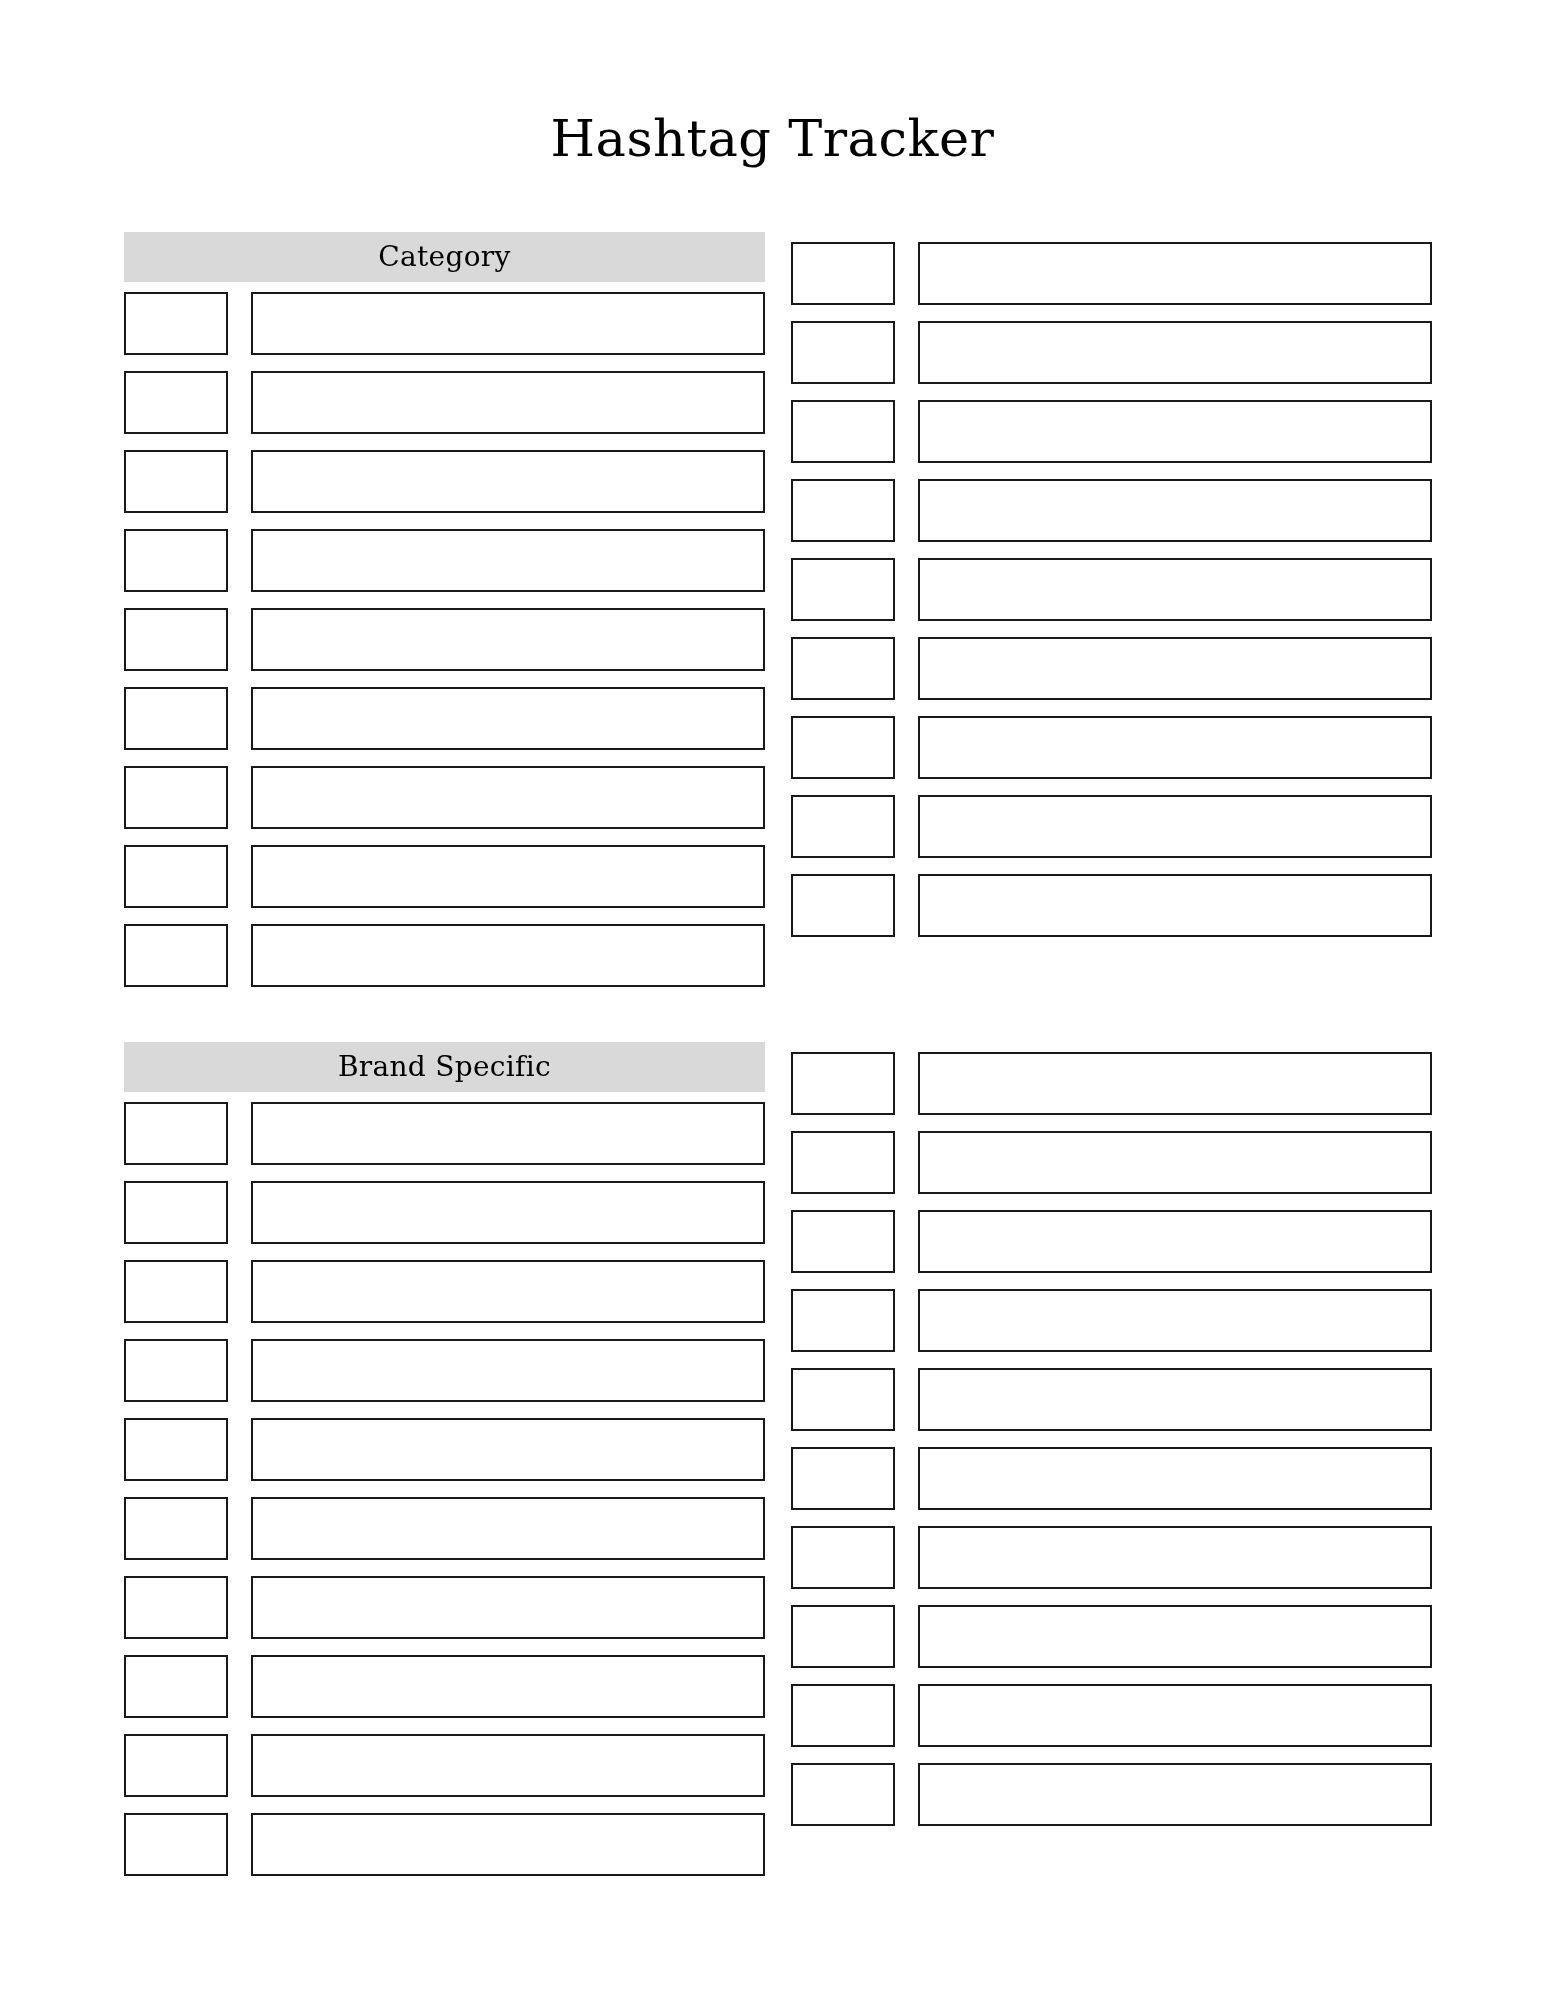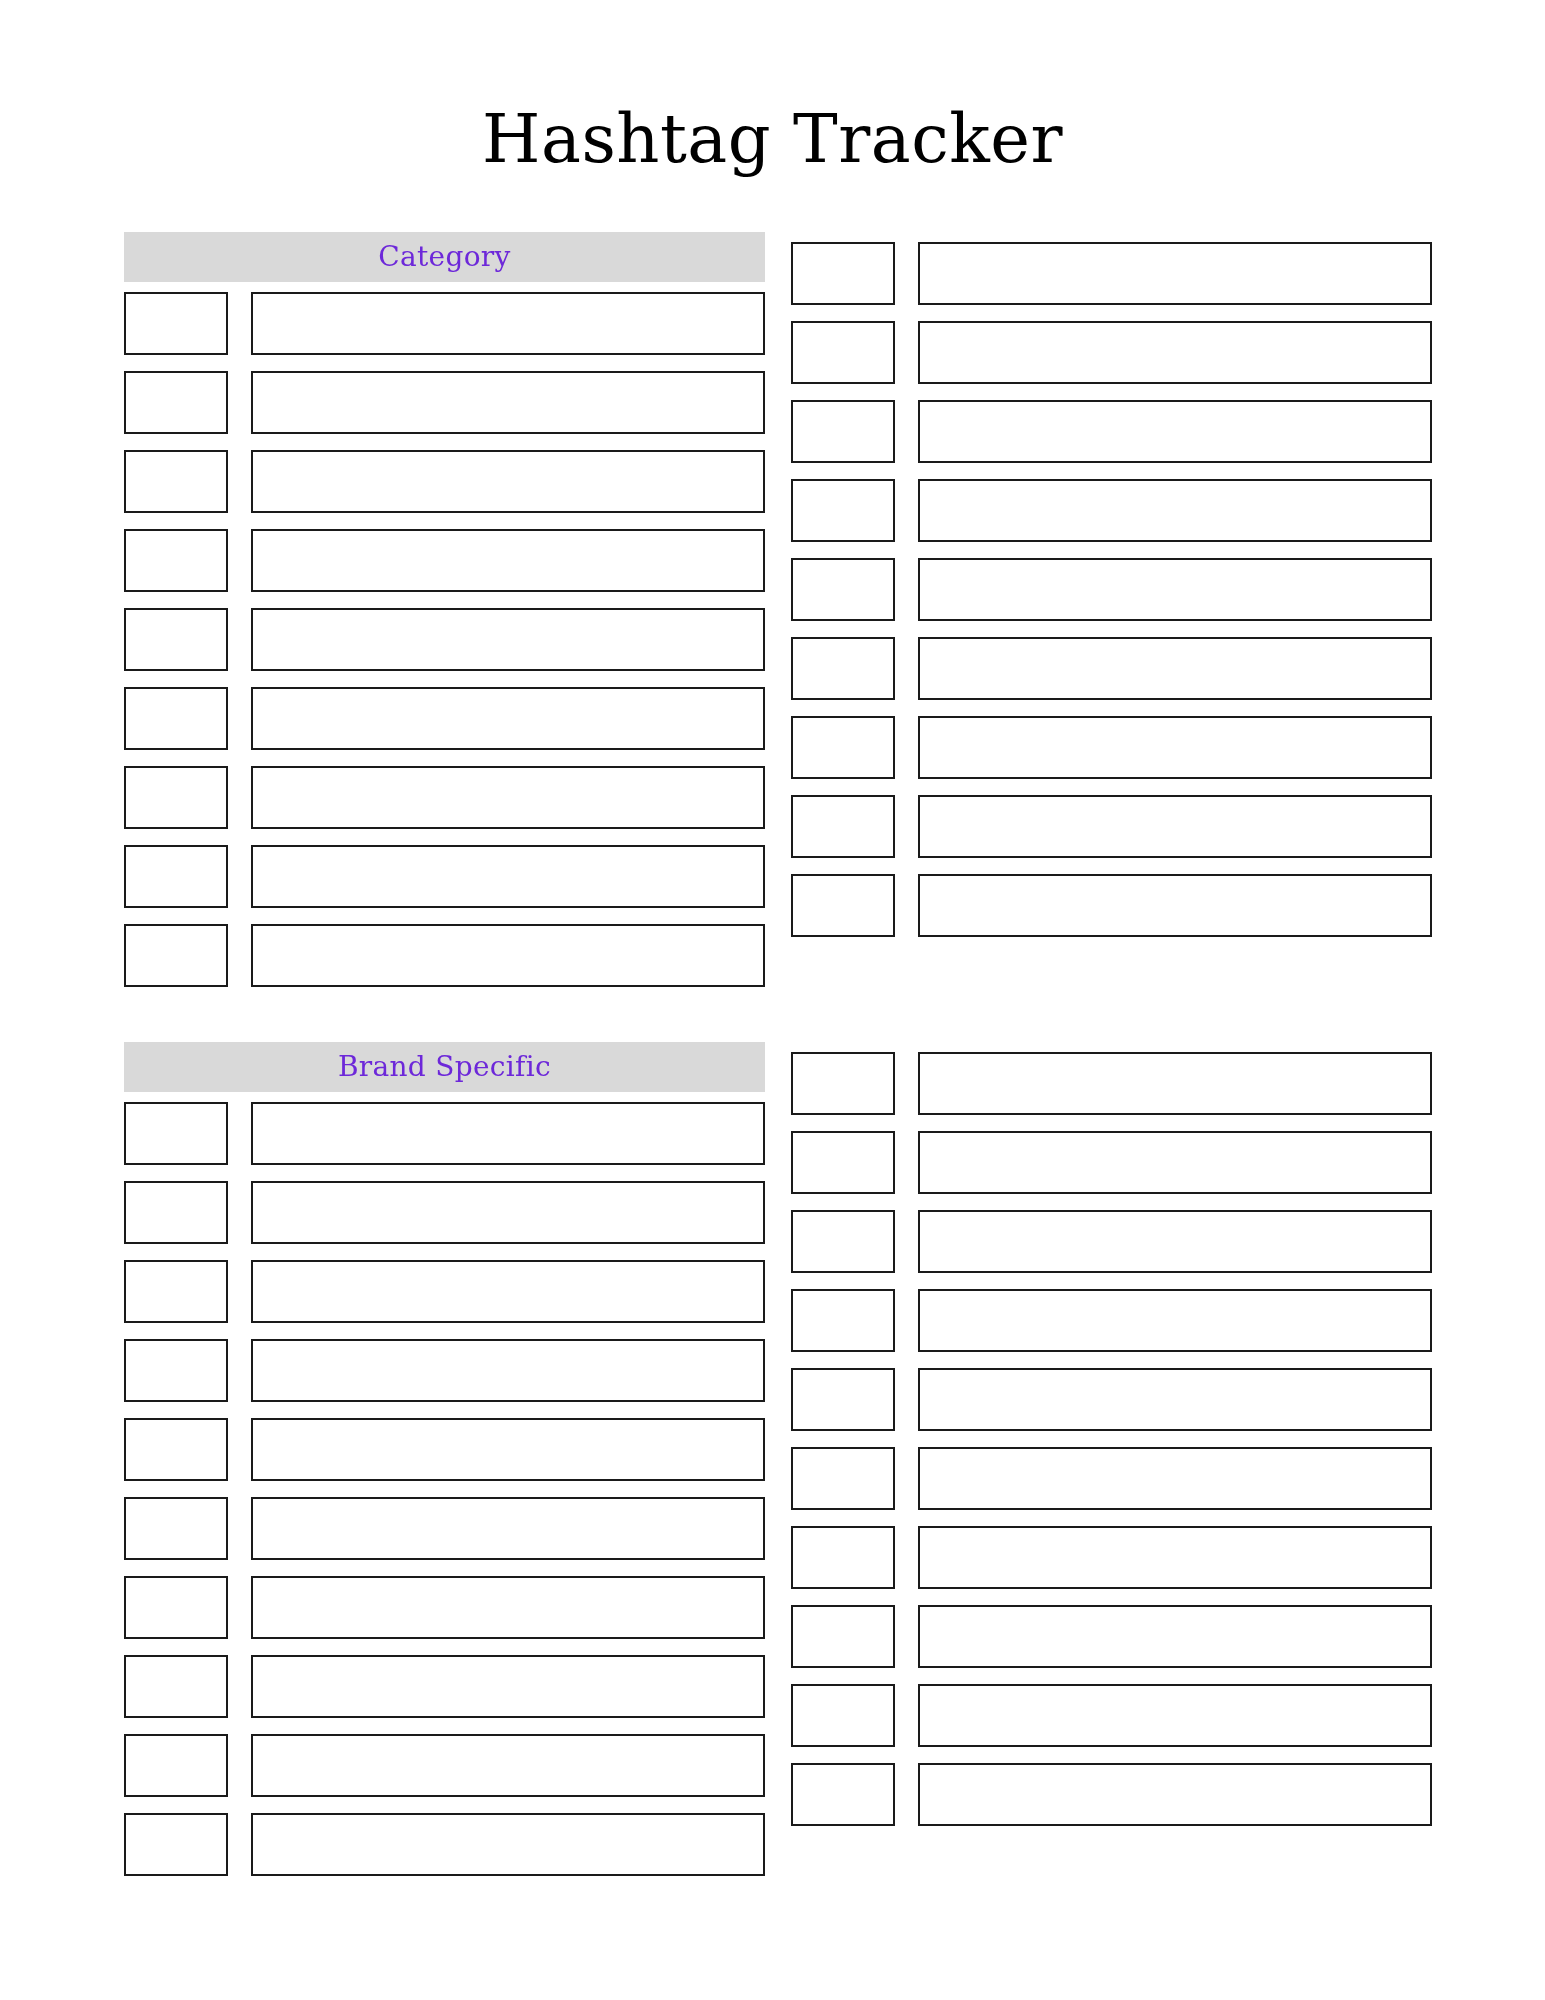--- a/index.html
+++ b/index.html
@@ -25,21 +25,21 @@
 
   
   .page-title {
     position: absolute;
     top: 96px;
     left: 0;
     width: 1545px;
     text-align: center;
     font-family: "DejaVu Serif", "Liberation Serif", serif;
     font-weight: 400;
-    font-size: 67px;
+    font-size: 51px;
     line-height: 86px;
     letter-spacing: 0.5px;
     color: #000000;
     white-space: nowrap;
   }
 
   
   .section {
     position: absolute;
     width: 641px;
@@ -56,21 +56,21 @@
     display: flex;
     align-items: center;
     justify-content: center;
     box-sizing: border-box;
   }
   .section-header-label {
     font-family: "DejaVu Serif", "Liberation Serif", serif;
     font-weight: 400;
     font-size: 28px;
     line-height: 30px;
-    color: #6d28d9;
+    color: #000000;
     letter-spacing: 0.3px;
     white-space: nowrap;
   }
 
   .rows {
     margin-top: 10px;
   }
 
   .row {
     display: flex;

